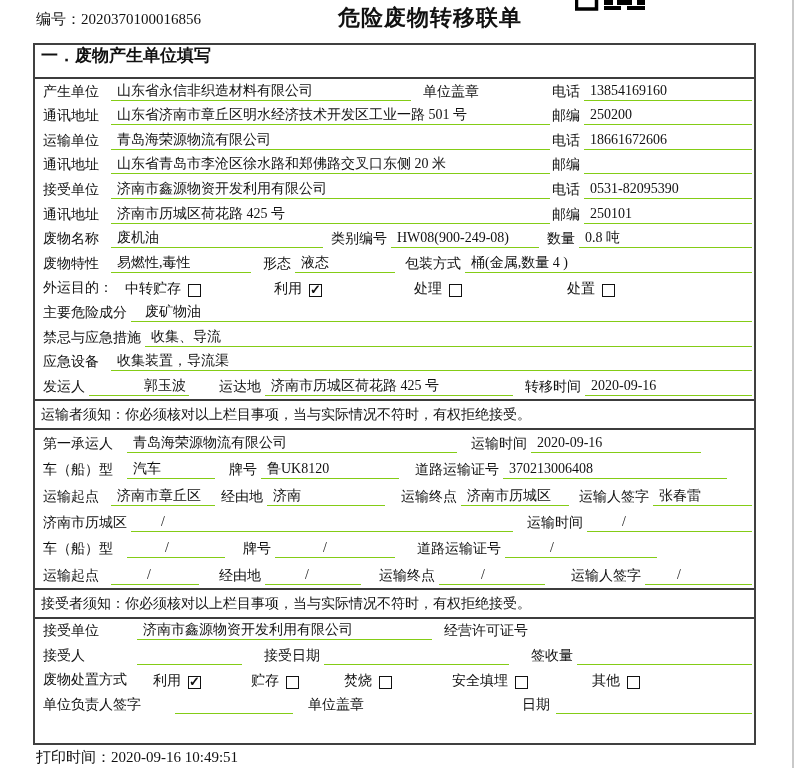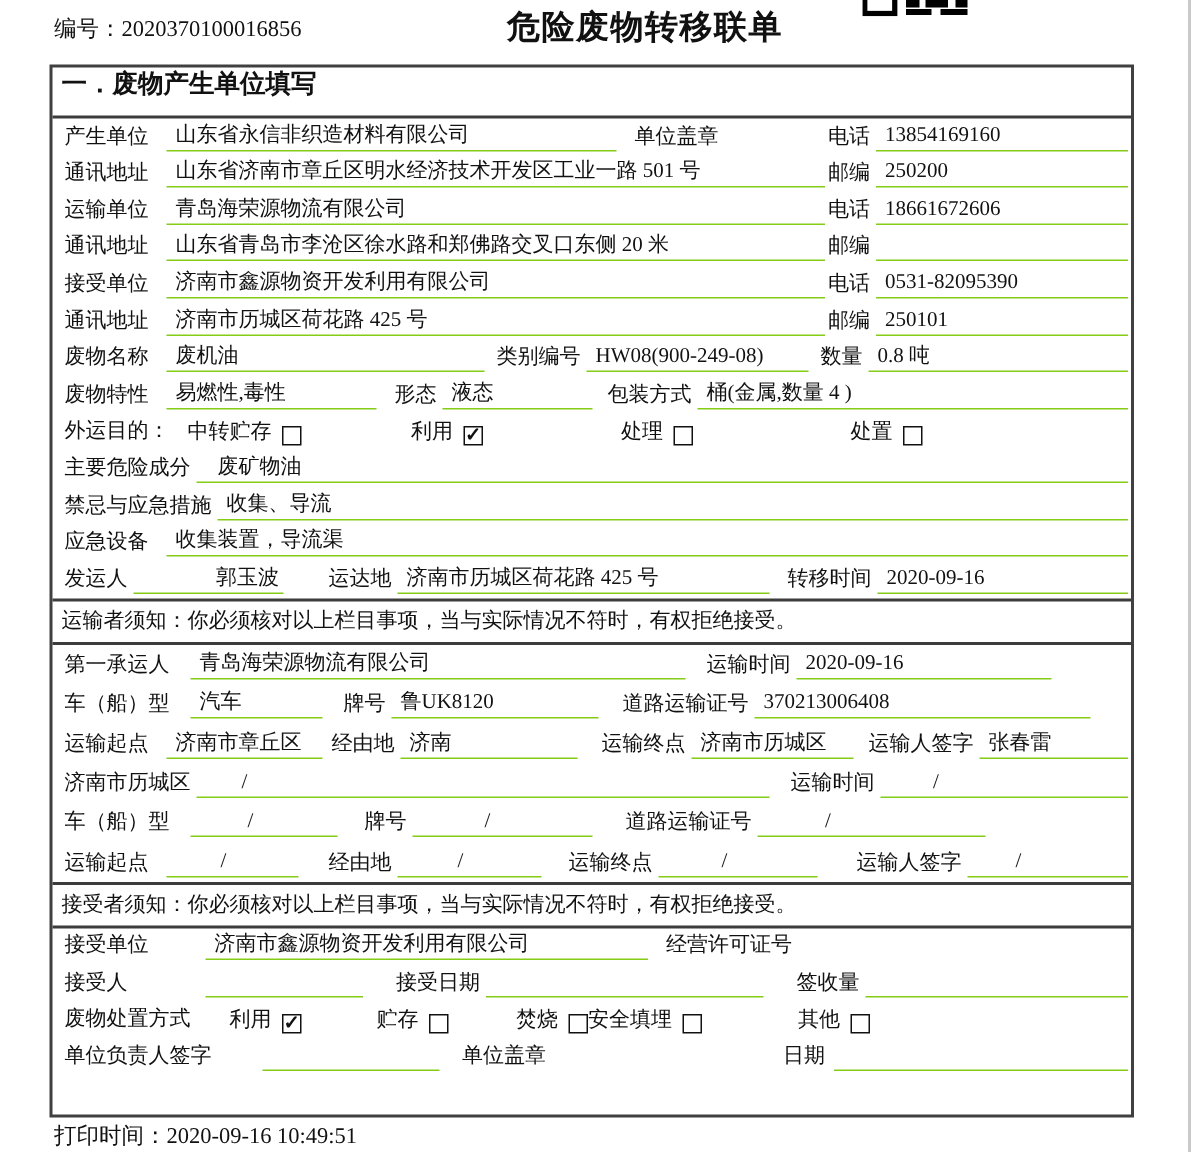--- a/index.html
+++ b/index.html
@@ -278,21 +278,21 @@
         <span class="cbx checked"></span>
       </span>
       <span class="opt" style="margin-left:50px">
         <span>贮存</span>
         <span class="cbx"></span>
       </span>
       <span class="opt" style="margin-left:45px">
         <span>焚烧</span>
         <span class="cbx"></span>
       </span>
-      <span class="opt" style="">
+      <span class="opt" style="margin-left:60px">
         <span>安全填埋</span>
         <span class="cbx"></span>
       </span>
       <span class="opt" style="margin-left:64px">
         <span>其他</span>
         <span class="cbx"></span>
       </span>
     </div>
 
     <div class="frow">

